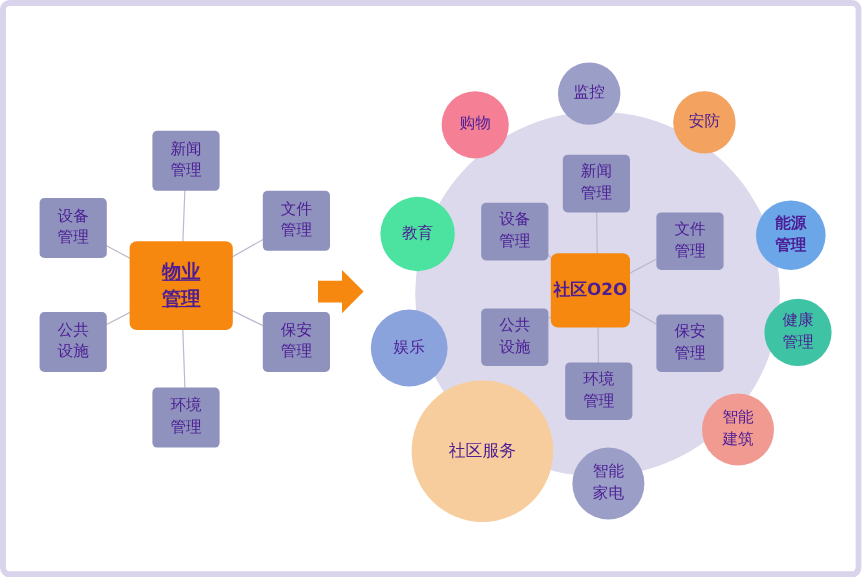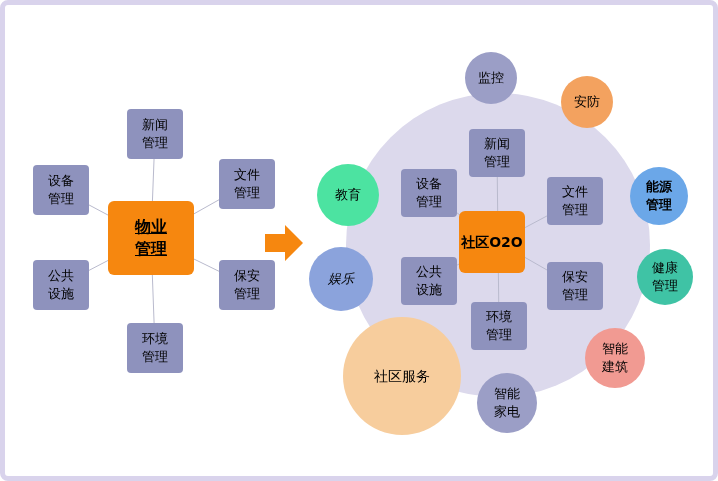--- a/index.html
+++ b/index.html
@@ -20,21 +20,21 @@
     z-index:1;
   }
   svg.lines{position:absolute;left:0;top:0;z-index:2;}
   .node{
     position:absolute;
     z-index:3;
     display:flex;
     align-items:center;
     justify-content:center;
     text-align:center;
-    color:#000000;
+    color:#4c1d95;
     white-space:pre-line;
     font-size:13px;
     line-height:1.35;
     border-radius:4px;
   }
   .node.center{
     font-weight:bold;
     border-radius:6px;
   }
   .node.circle{border-radius:50%;}
@@ -106,29 +106,30 @@
 管理</div>
 
     <div class="node" style="left: 542px; top: 257px; width: 56px; height: 48px; background: rgb(142, 146, 189);">保安
 管理</div>
 
     <div class="node" style="left: 466px; top: 297px; width: 56px; height: 48px; background: rgb(142, 146, 189);">环境
 管理</div>
 
     <div class="node circle" style="left: 460px; top: 47px; width: 52px; height: 52px; background: rgb(155, 158, 198);">监控</div>
 
+    <div class="node circle" style="left: 363px; top: 71px; width: 56px; height: 56px; background: rgb(245, 128, 149);">购物</div>
 
     <div class="node circle" style="left: 556px; top: 71px; width: 52px; height: 52px; background: rgb(243, 162, 95);">安防</div>
 
     <div class="node circle" style="left: 312px; top: 159px; width: 62px; height: 62px; background: rgb(76, 227, 161);">教育</div>
 
     <div class="node circle" style="left: 625px; top: 162px; width: 58px; height: 58px; background: rgb(107, 167, 232); font-weight: bold;">能源
 管理</div>
 
-    <div class="node circle" style="left: 304px; top: 242px; width: 64px; height: 64px; background: rgb(139, 163, 220); font-style: italic;">娱乐</div>
+    <div class="node circle" style="left: 304px; top: 253px; width: 64px; height: 64px; background: rgb(139, 163, 220);">娱乐</div>
 
     <div class="node circle" style="left: 632px; top: 244px; width: 56px; height: 56px; background: rgb(63, 195, 165);">健康
 管理</div>
 
     <div class="node circle big-label" style="left: 338px; top: 312px; width: 118px; height: 118px; background: rgb(247, 205, 157);">社区服务</div>
 
     <div class="node circle" style="left: 580px; top: 323px; width: 60px; height: 60px; background: rgb(241, 154, 146);">智能
 建筑</div>
 
     <div class="node circle" style="left: 472px; top: 368px; width: 60px; height: 60px; background: rgb(155, 158, 198);">智能

